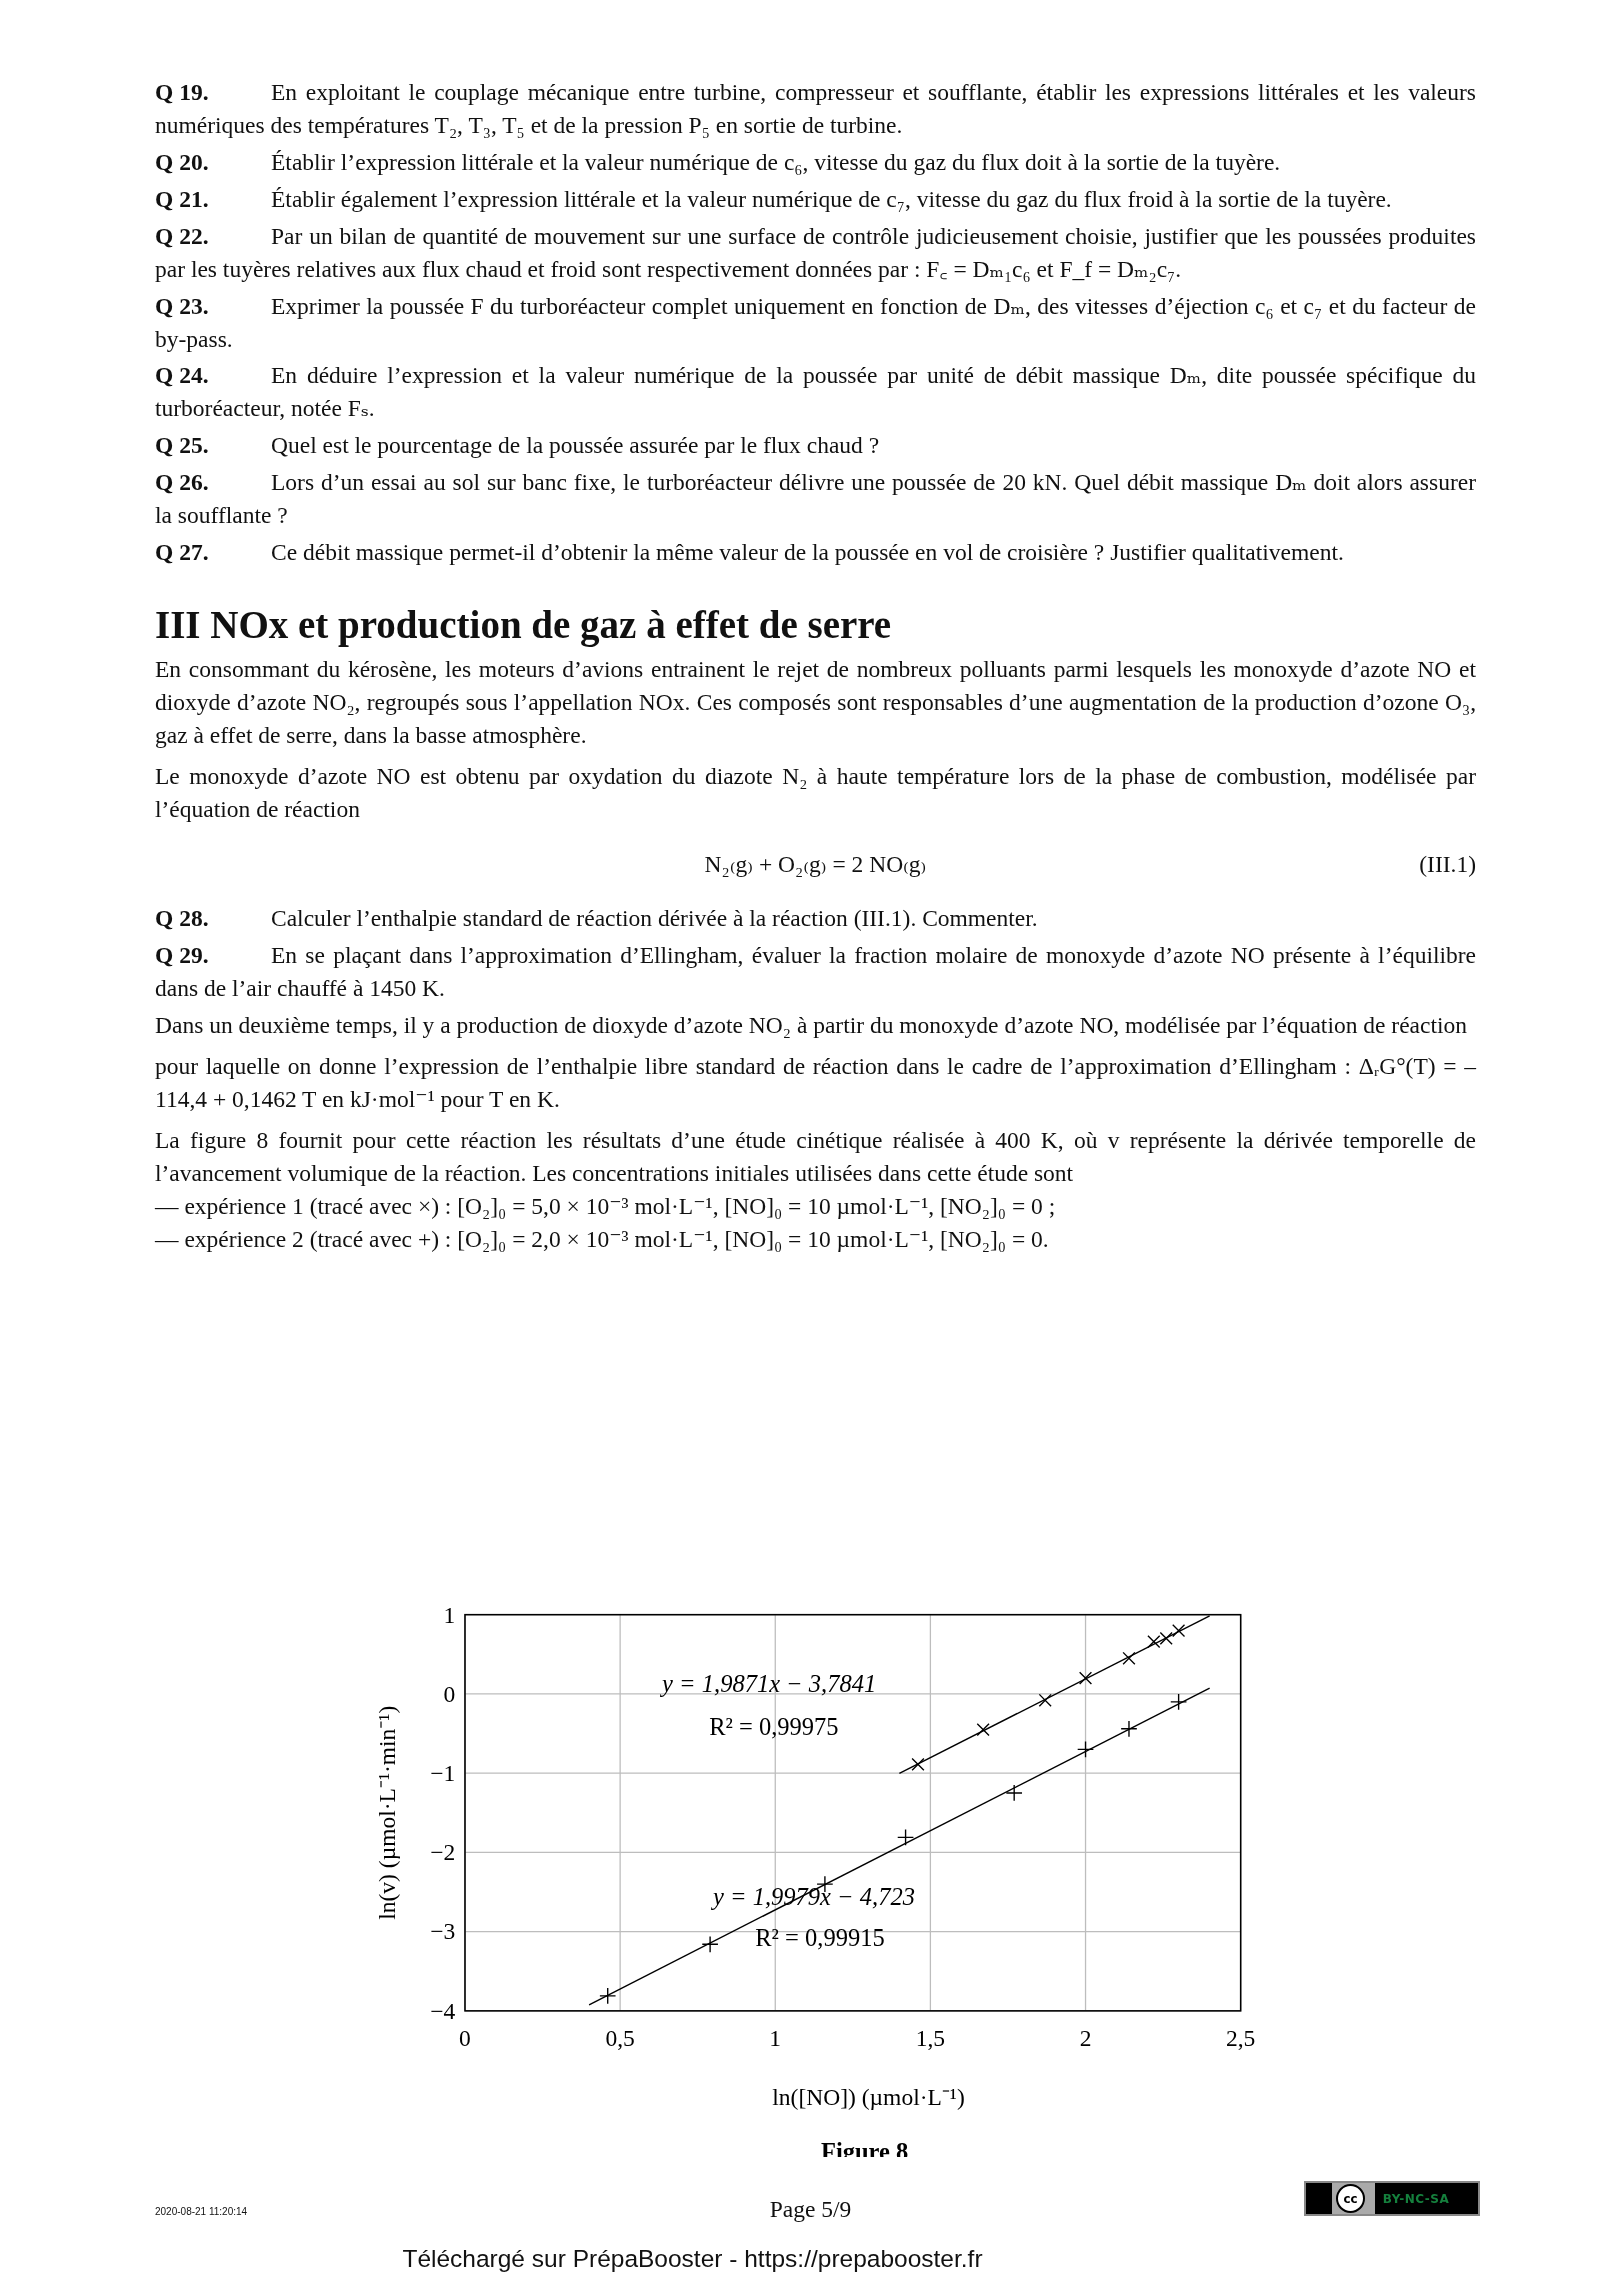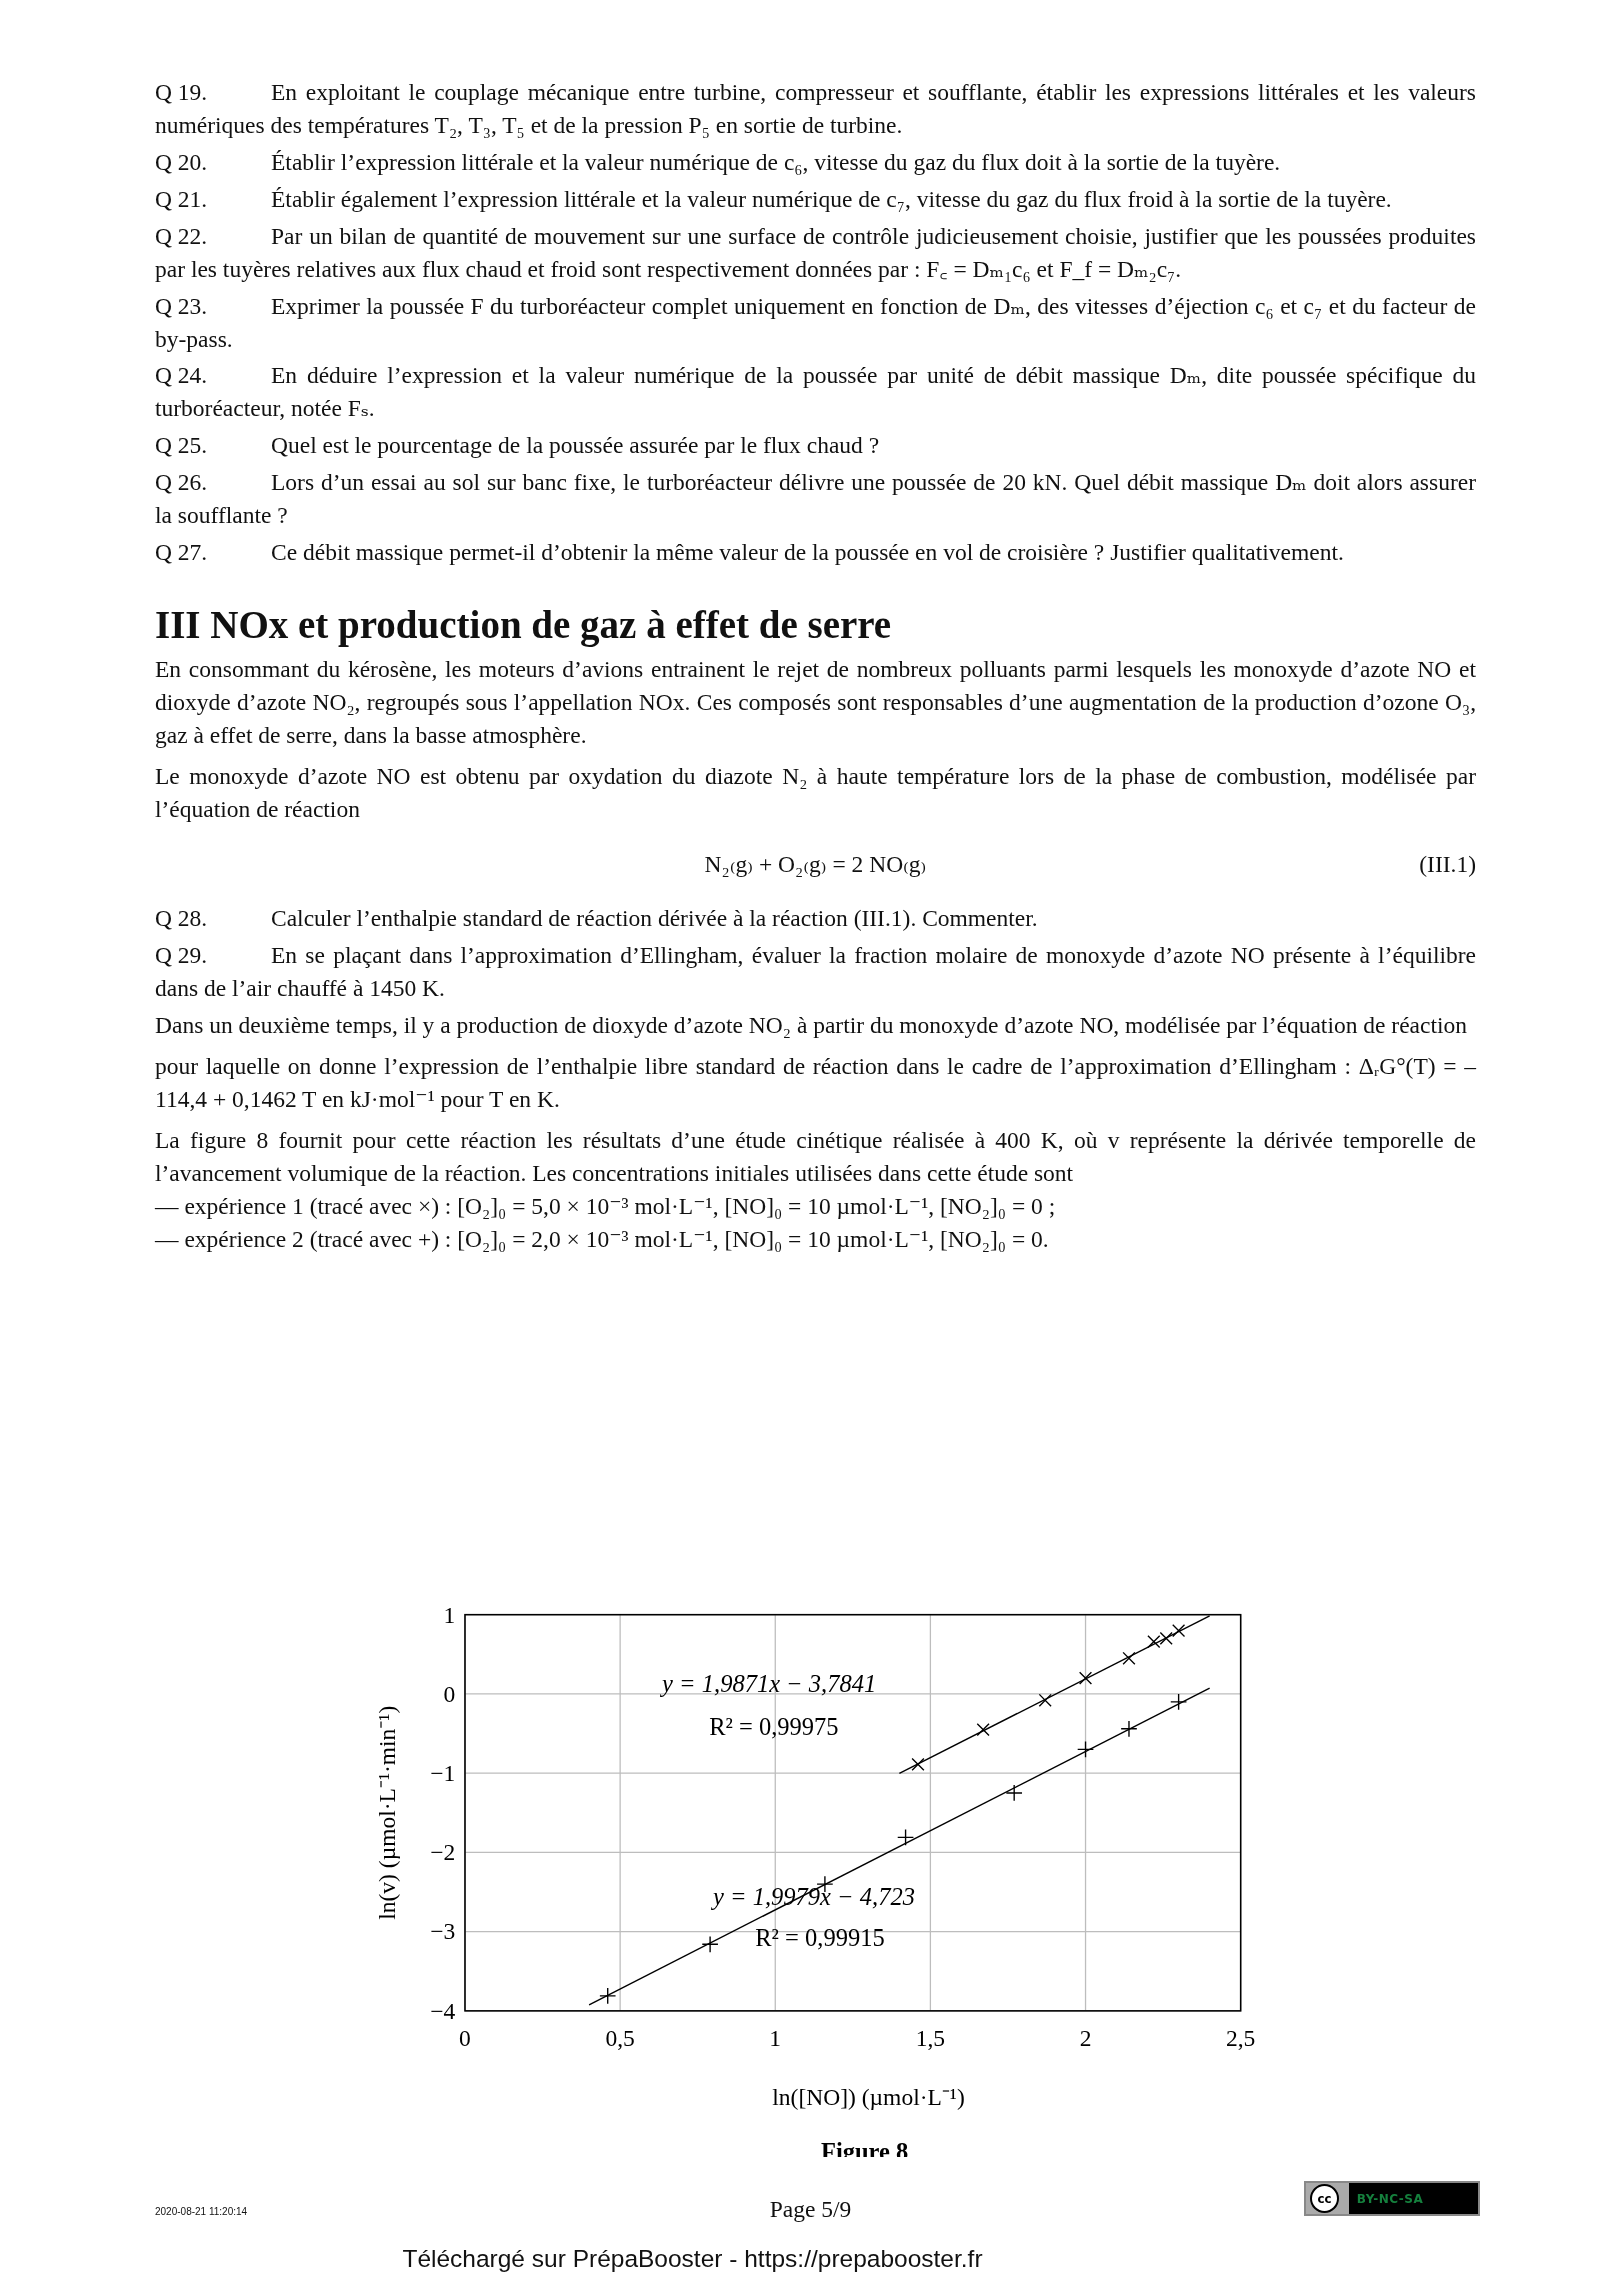--- a/index.html
+++ b/index.html
@@ -1,32 +1,32 @@
 <!DOCTYPE html>
 <html><head>
 <meta charset="utf-8">
 <style>
   html, body { margin: 0; padding: 0; background: #ffffff; }
   body { width: 1621px; height: 2293px; position: relative; font-family: "DejaVu Serif", "Liberation Serif", serif; color: #111; }
   .page { position: absolute; left: 155px; top: 76px; width: 1321px; }
   .txt { font-family: "Liberation Serif", "DejaVu Serif", serif; font-size: 23.5px; line-height: 33px; text-align: justify; }
   .q { margin: 0 0 3.9px 0; }
-  .qnum { font-weight: normal; display: inline-block; width: 116px; }
+  .qnum { font-weight: bold; display: inline-block; width: 116px; }
   .section-title { font-family: "Liberation Serif", serif; font-weight: bold; font-size: 39px; margin: 33px 0 5.9px 0; line-height: 45px; }
   .para { margin: 0 0 7.8px 0; }
   .equation { position: relative; height: 57px; text-align: center; line-height: 57px; margin: 9.8px 0 9.8px 0; }
   .eq-label { position: absolute; right: 0; top: 0; }
   .list-item { margin: 0; }
   .chart-wrap { position: absolute; left: 363px; top: 1598px; width: 912px; height: 559px; }
   .chart-svg { position: absolute; left: 0; top: 0; }
   .footer-left { position: absolute; left: 155px; top: 2206px; font-family: Liberation Sans, sans-serif; font-size: 10px; }
   .footer-center { position: absolute; left: 0; width: 1621px; top: 2196px; text-align: center; font-family: "Liberation Serif", serif; font-size: 23.5px; }
   .cc-badge { position: absolute; left: 1304px; top: 2181px; width: 172px; height: 31px; background: #000; border: 2px solid #888; display: flex; align-items: center; }
   .cc-circle { width: 29px; height: 29px; border-radius: 50%; background: #fff; border: 2.9px solid #000; margin-left: 3.9px; box-sizing: border-box; display: flex; align-items: center; justify-content: center; font-family: "DejaVu Sans", sans-serif; font-weight: bold; font-size: 11.8px; color: #000; }
-  .cc-left { background: #aaa; height: 100%; width: 43px; display:flex; align-items:center; }
+  .cc-left { background: #aaa; height: 100%; width: 43px; display:flex; align-items:center;margin-left:26px; }
   .cc-text { color: #15803d; font-family: "DejaVu Sans", sans-serif; font-weight: bold; font-size: 12px; margin-left: 7.8px; letter-spacing: 0.5px; }
   .download { position: absolute; left: 0; width: 1385px; top: 2245px; text-align: center; font-family: "Liberation Sans", sans-serif; font-size: 24.5px; }
 </style>
 </head>
 <body>
 
 <div class="page">
   <div id="questions-top">
       <p class="txt q"><span class="qnum">Q 19.</span><span>En exploitant le couplage mécanique entre turbine, compresseur et soufflante, établir les expressions littérales et les valeurs numériques des températures T₂, T₃, T₅ et de la pression P₅ en sortie de turbine.</span></p>
       <p class="txt q"><span class="qnum">Q 20.</span><span>Établir l’expression littérale et la valeur numérique de c₆, vitesse du gaz du flux doit à la sortie de la tuyère.</span></p>

